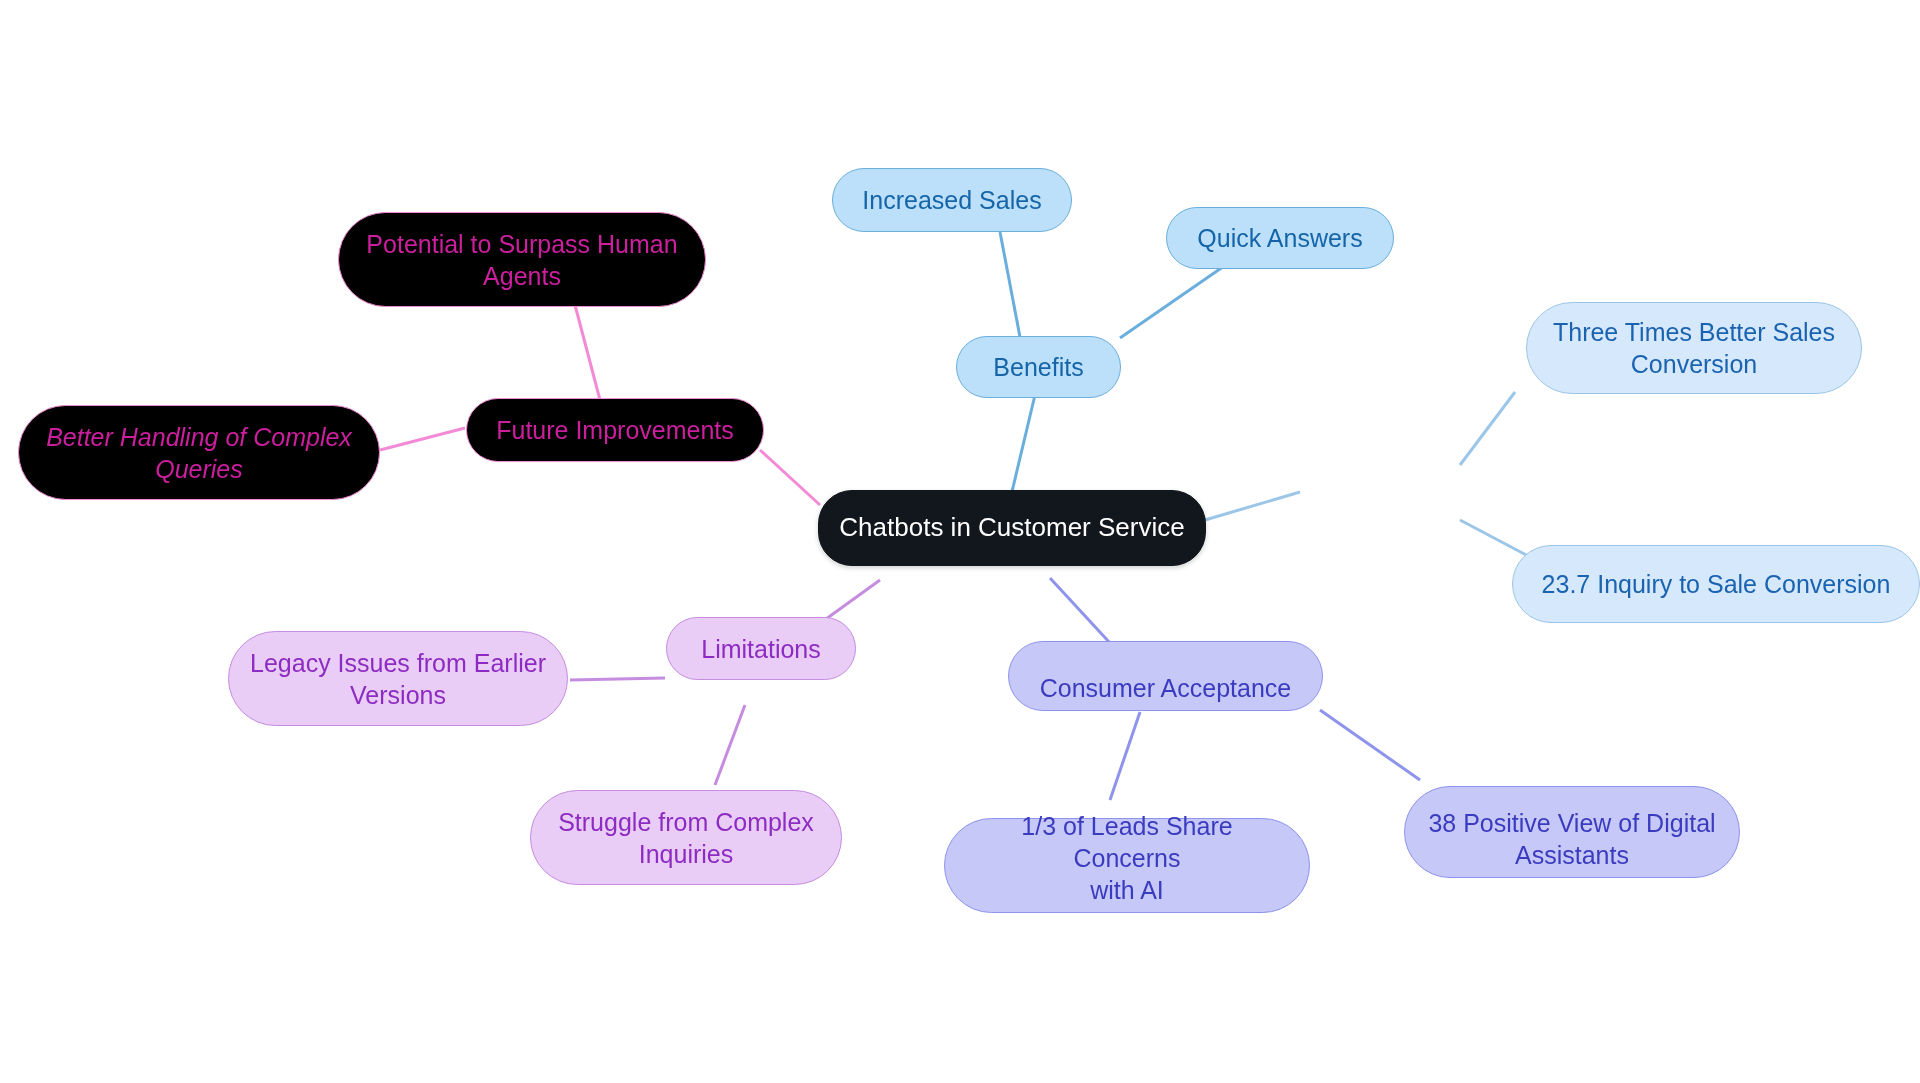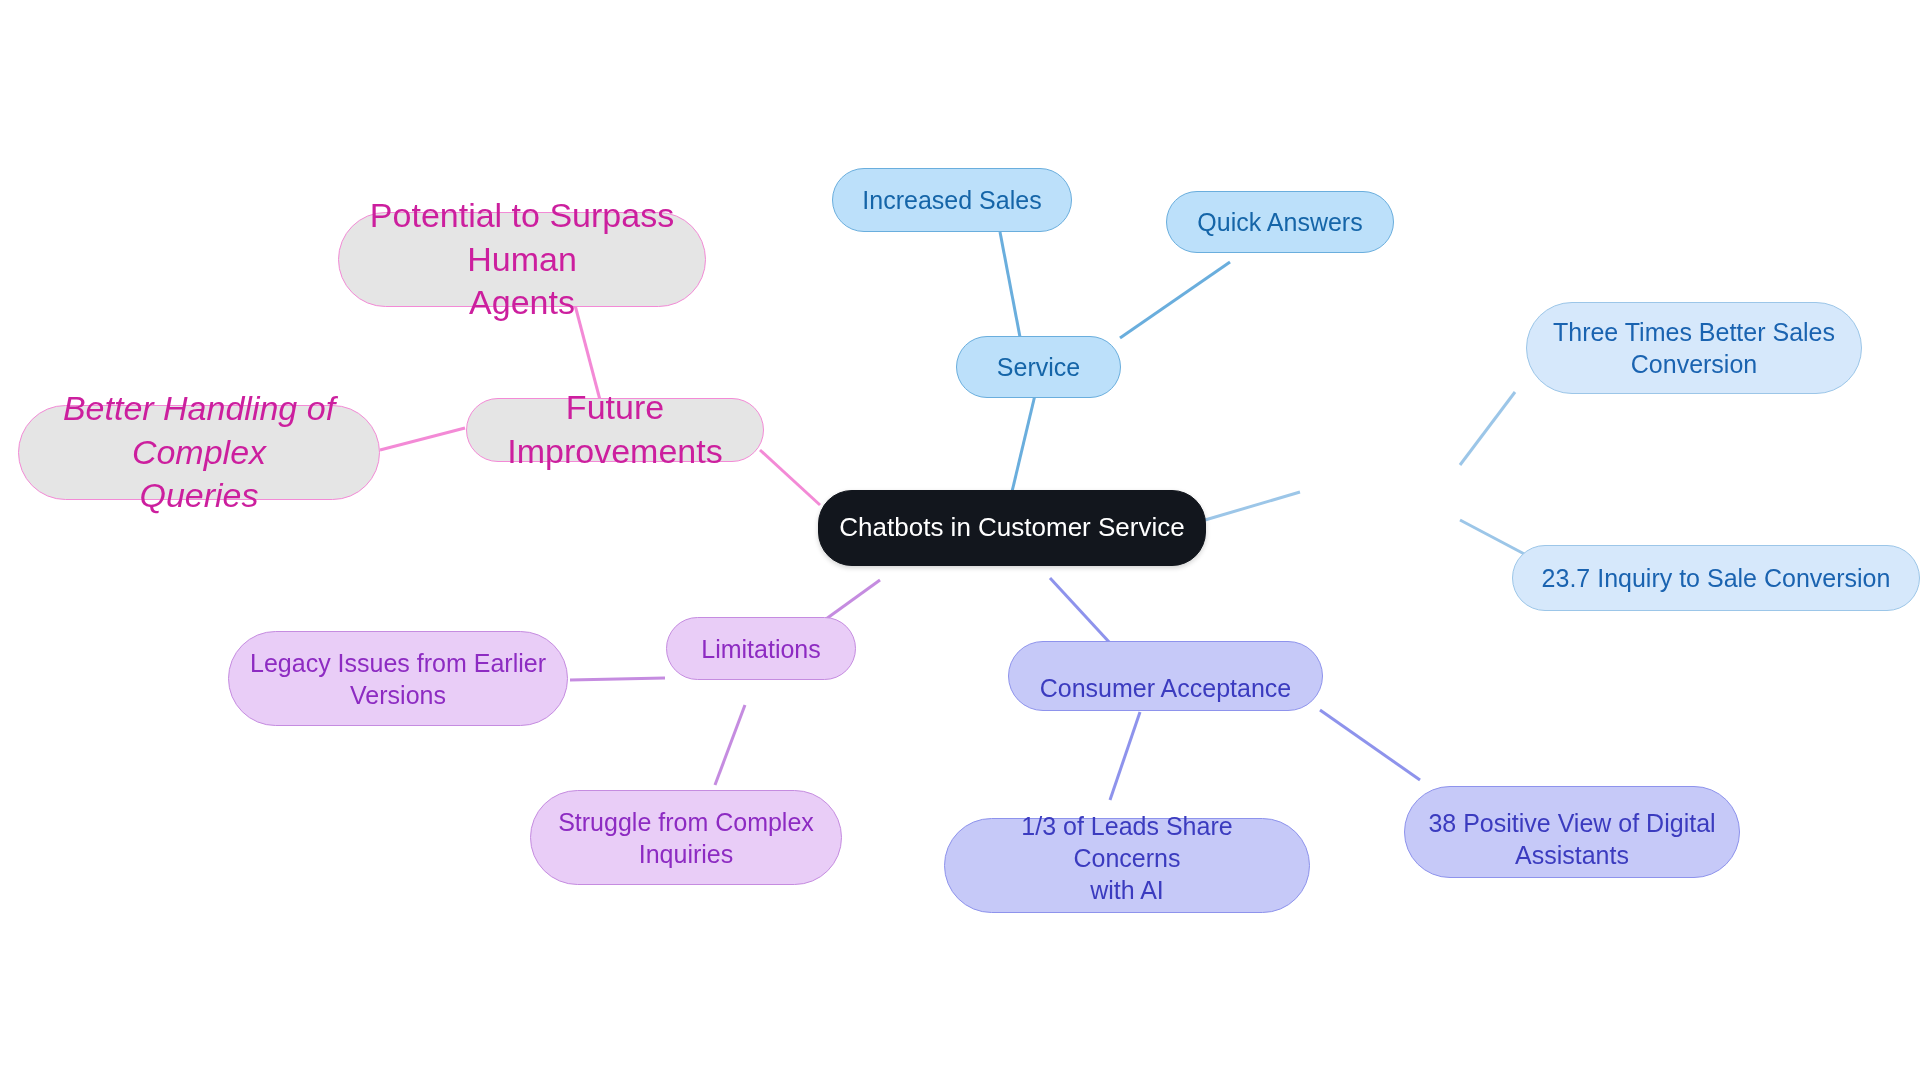--- a/index.html
+++ b/index.html
@@ -66,24 +66,24 @@
     font-size: 25px;
     align-items: flex-end;
   }
   .node-orchid {
     background: #e9cdf7;
     border-color: #c58ce0;
     color: #8d2bc2;
     font-size: 25px;
   }
   .node-pink {
-    background: #e5e5e5;
+    background: #000000;
     border-color: #f38ad6;
     color: #cc1f9e;
-    font-size: 34px;
+    font-size: 25px;
   }
 </style>
 </head>
 <body>
 
 <div id="canvas">
 
   <svg id="edges" viewBox="0 0 1920 1083" xmlns="http://www.w3.org/2000/svg">
 
     <path d="M 1010 500 L 1035 395" stroke="#6aaedd" stroke-width="3" fill="none"></path>
@@ -115,34 +115,34 @@
     <path d="M 600 400 L 575 305" stroke="#f38ad6" stroke-width="3" fill="none"></path>
 
     <path d="M 465 428 L 380 450" stroke="#f38ad6" stroke-width="3" fill="none"></path>
   </svg>
 
   <div class="node node-root" style="left:818px; top:490px; width:388px; height:76px;">
     <span>Chatbots in Customer Service</span>
   </div>
 
   <div class="node node-blue" style="left:956px; top:336px; width:165px; height:62px;">
-    <span>Service</span>
+    <span>Benefits</span>
   </div>
   <div class="node node-blue" style="left:832px; top:168px; width:240px; height:64px;">
     <span>Increased Sales</span>
   </div>
-  <div class="node node-blue" style="left:1166px; top:191px; width:228px; height:62px;">
+  <div class="node node-blue" style="left:1166px; top:207px; width:228px; height:62px;">
     <span>Quick Answers</span>
   </div>
 
   <div class="node node-lightblue" style="left:1526px; top:302px; width:336px; height:92px;">
     <span>Three Times Better Sales
 Conversion</span>
   </div>
-  <div class="node node-lightblue" style="left:1512px; top:545px; width:408px; height:66px;align-items:center;">
+  <div class="node node-lightblue" style="left:1512px; top:545px; width:408px; height:78px;align-items:center;">
     <span>23.7 Inquiry to Sale Conversion</span>
   </div>
 
   <div class="node node-periwinkle" style="left:1008px; top:641px; width:315px; height:70px;">
     <span>Consumer Acceptance</span>
   </div>
   <div class="node node-periwinkle" style="left:1404px; top:750px; width:336px; height:92px;margin-top:36px;">
     <span>38 Positive View of Digital
 Assistants</span>
   </div>

